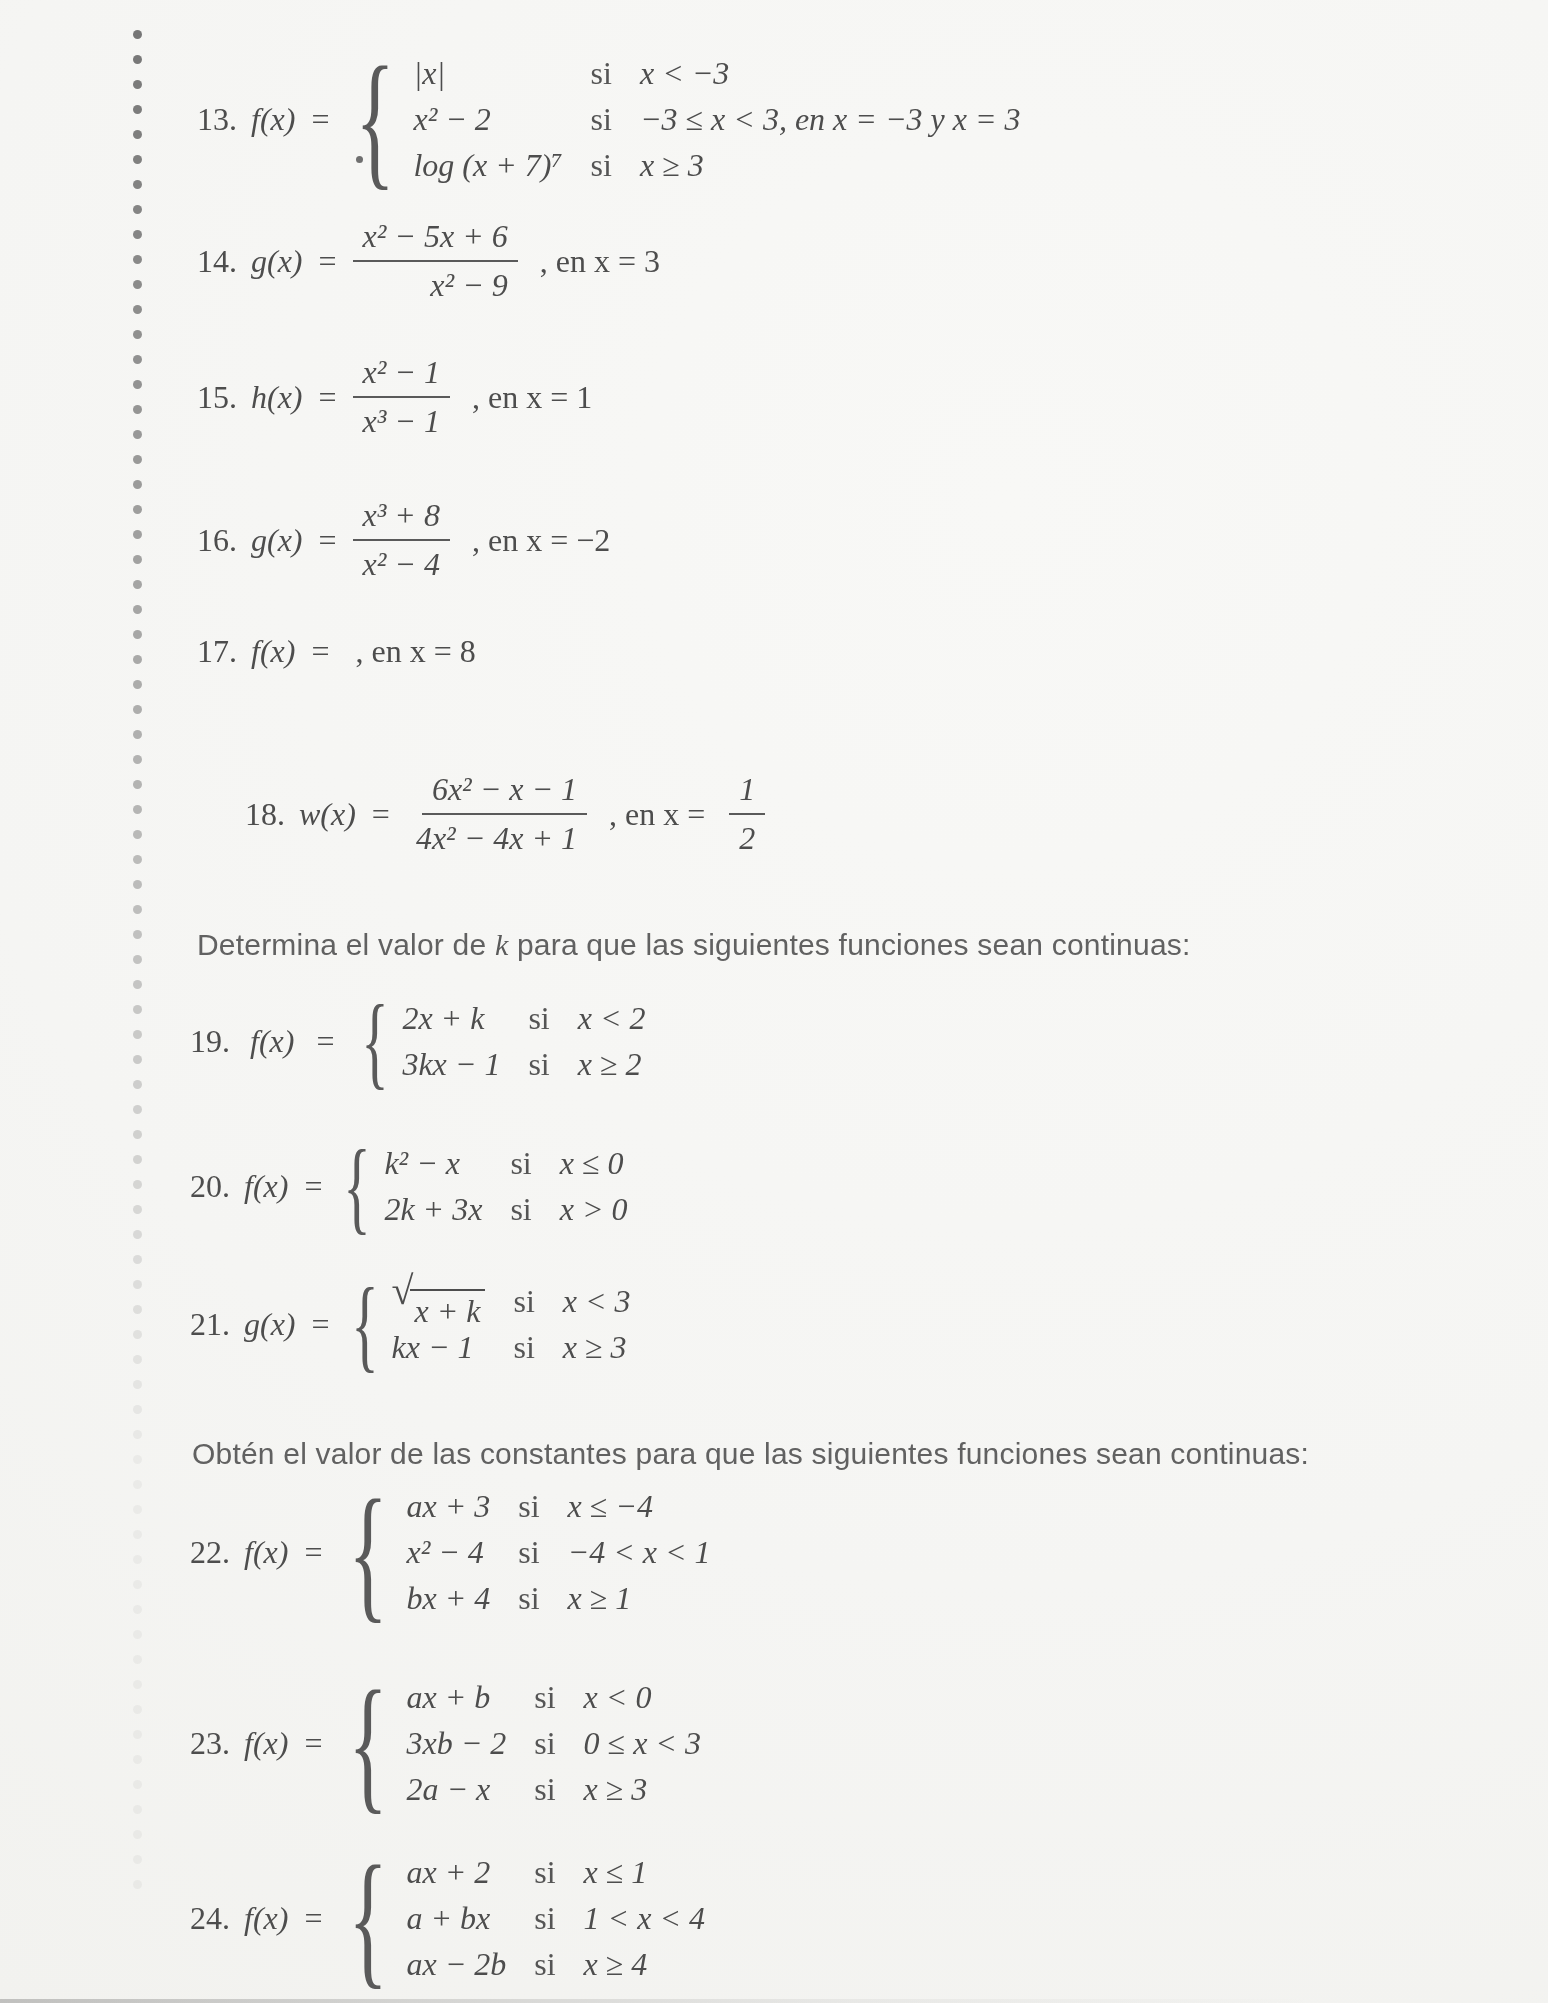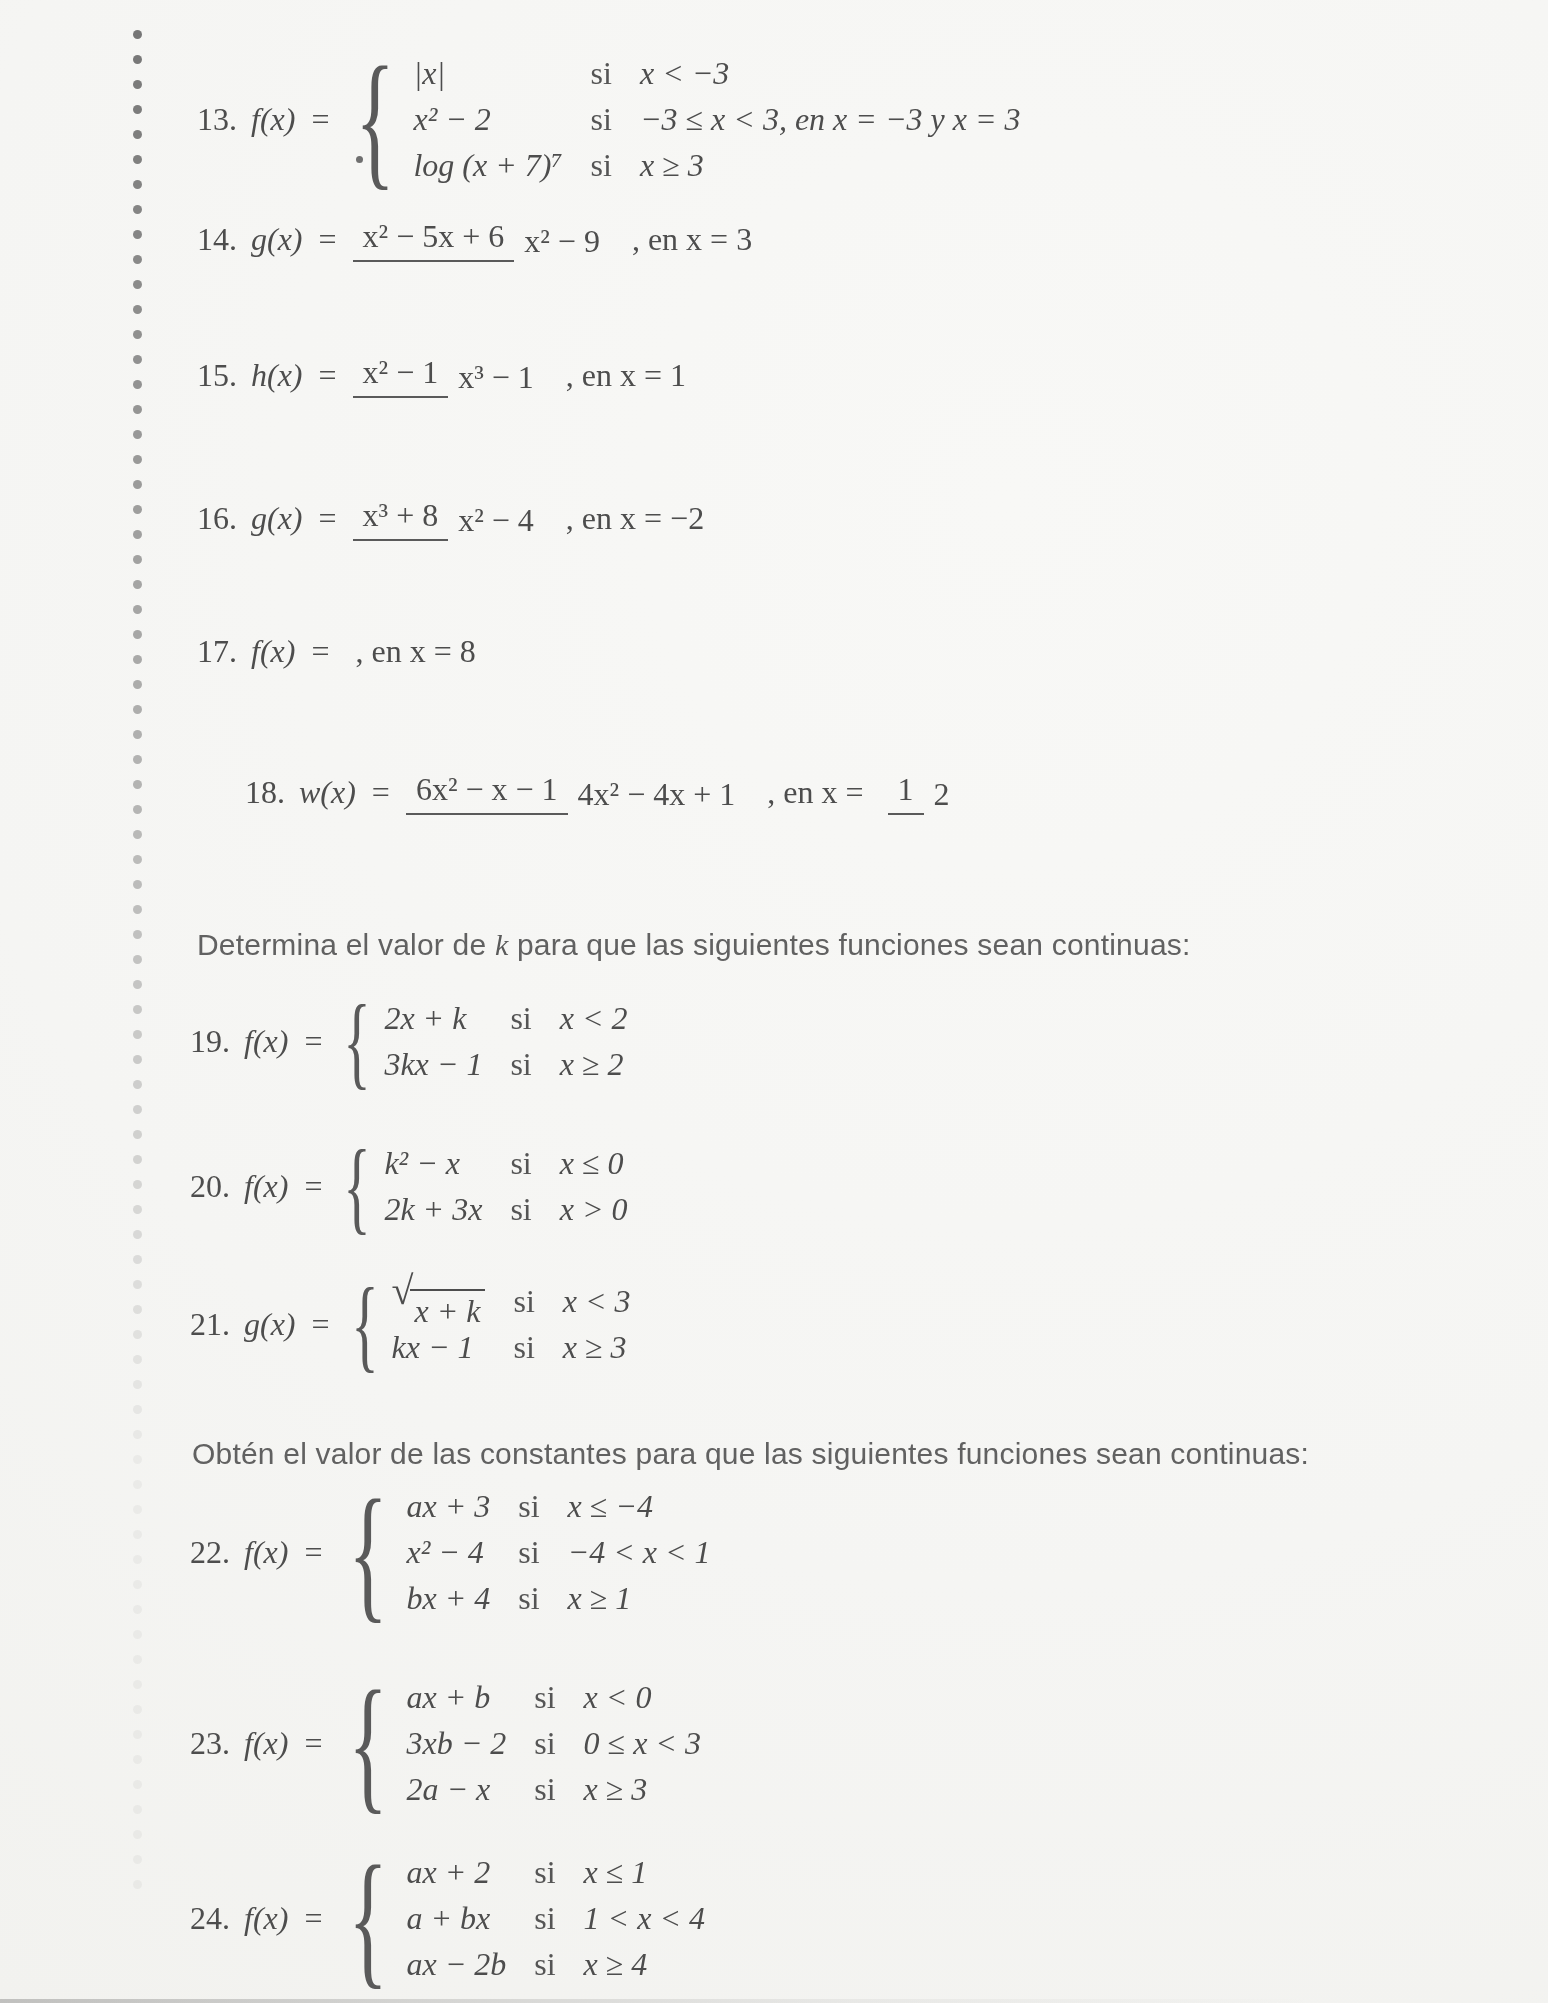--- a/index.html
+++ b/index.html
@@ -36,21 +36,21 @@
   }
   .b3{font-size:150px;}
   .b2{font-size:104px;}
   .pw-grid{
     display:grid;grid-template-columns:max-content max-content max-content;
     column-gap:28px;grid-auto-rows:46px;align-items:center;margin-left:10px;
   }
   .expr,.cond{font-style:italic;}
   .si{font-style:normal;color:#555;}
   
-  .frac{display:inline-flex;align-items:center;text-align:center;}
+  .frac{display:inline-flex;flex-direction:column;align-items:flex-end;text-align:center;font-style:italic;}
   .frac .num{padding:1px 10px 5px;border-bottom:2px solid #5a5a5a;}
   .frac .den{padding:5px 10px 1px;}
   .after{margin-left:10px;}
   .after-frac{margin-left:12px;}
   
   .sqrt{display:inline-flex;align-items:flex-start;}
   .sqrt-sign{font-style:normal;font-size:1.25em;line-height:1;margin-right:-3px;transform:translateY(-1px);}
   .rad{border-top:2px solid #4d4d4d;padding:2px 5px 0 4px;font-style:italic;margin-top:17px;}
   
   .stray-dot{position:absolute;left:356px;top:156px;width:7px;height:7px;border-radius:50%;background:#6f6f6f;}
@@ -60,21 +60,21 @@
     background:linear-gradient(to right, rgba(100,100,100,0.35), rgba(100,100,100,0.08) 55%, transparent 85%);
   }
   
   #ex13{top:44px;left:197px;}
   #ex14{top:217px;left:197px;}
   #ex15{top:353px;left:197px;}
   #ex16{top:496px;left:197px;}
   #ex17{top:633px;left:197px;}
   #ex18{top:770px;left:197px;margin-left:48px;}
   #hdr1{top:928px;left:197px;}
-  #ex19{top:989px;left:190px;}
+  #ex19{top:989px;left:190px;gap:18px;}
   #ex20{top:1134px;left:190px;}
   #ex21{top:1272px;left:190px;}
   #hdr2{top:1437px;left:192px;}
   #ex22{top:1477px;left:190px;}
   #ex23{top:1668px;left:190px;}
   #ex24{top:1843px;left:190px;}
 </style>
 </head>
 <body>
 

